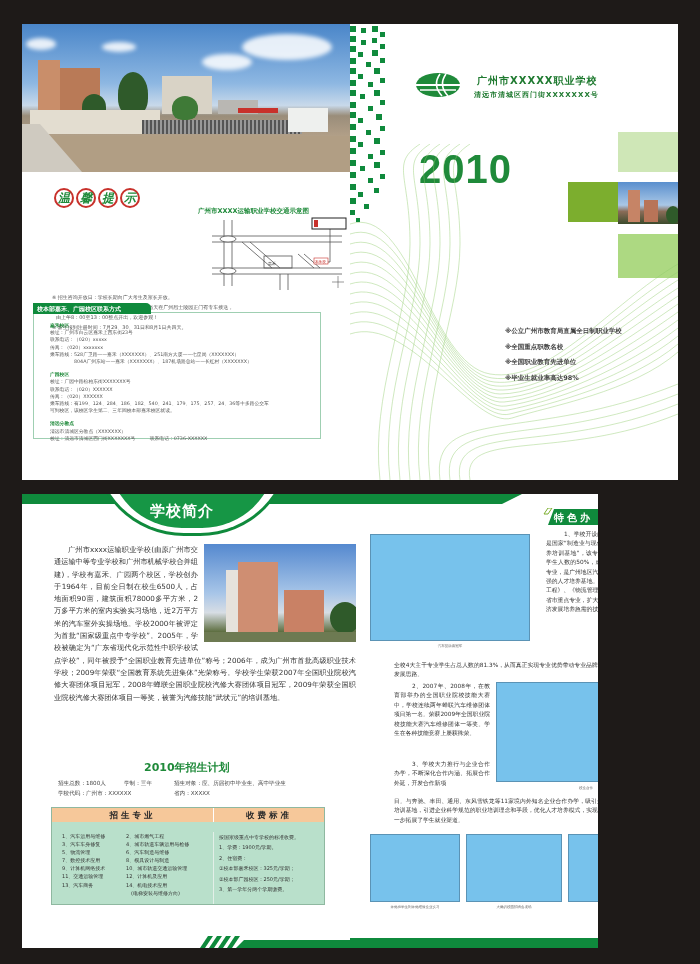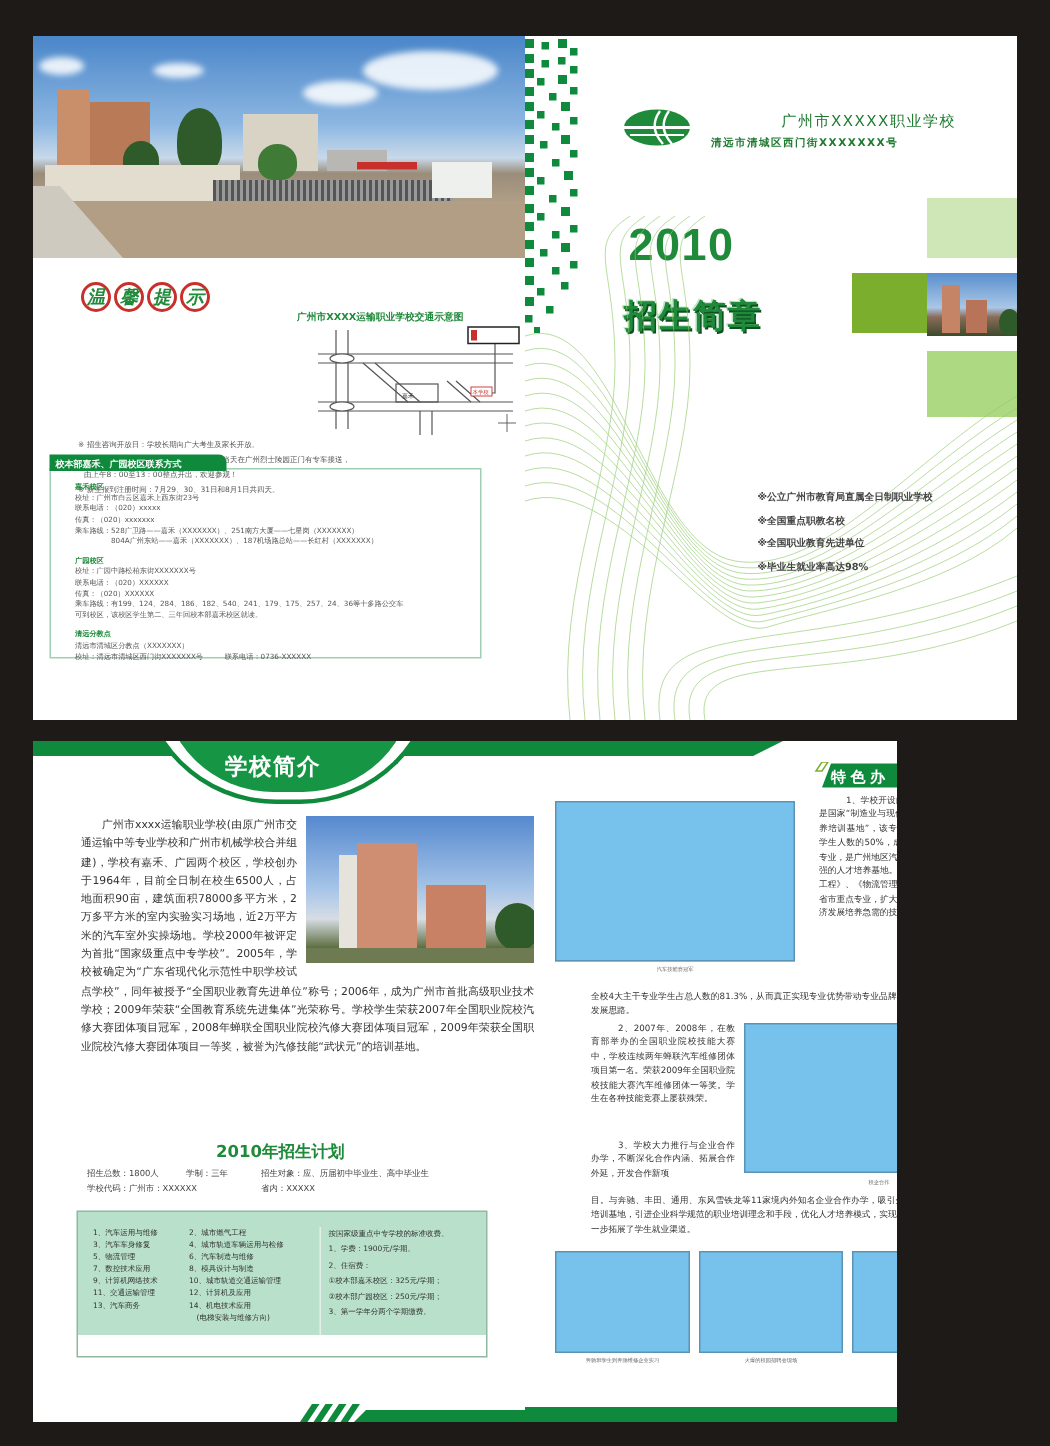--- a/index.html
+++ b/index.html
@@ -30,23 +30,23 @@
 
   .contact { position: absolute; left: 11px; top: 288px; width: 288px; height: 127px; border: 1px solid #9fcfb2; }
   .contact-tab { position: absolute; left: -1px; top: -10px; height: 11px; width: 118px; background: #0f8a3c; color: #fff; font-size: 6px; font-weight: bold; padding: 2px 4px; border-radius: 0 5px 0 0; }
   .campus { font-size: 4.8px; line-height: 7.2px; color: #555; padding-left: 16px; }
   .campus .nm { color: #1f8a3a; font-weight: bold; }
   .campus-block { margin-top: 6px; }
 
   
   .dots { position: absolute; left: 328px; top: 0; width: 36px; height: 200px; }
   .logo { position: absolute; left: 392px; top: 48px; width: 48px; height: 26px; }
-  .school1 { position: absolute; left: 455px; top: 50px; font-size: 10px; color: #1f7a30; font-weight: normal; letter-spacing: 1px; margin-left: 44px; }
+  .school1 { position: absolute; left: 455px; top: 50px; font-size: 10px; color: #1f7a30; font-weight: bold; letter-spacing: 1px; }
   .school2 { position: absolute; left: 452px; top: 66px; font-size: 7px; color: #1f7a30; font-weight: bold; letter-spacing: 1px; }
-  .year { position: absolute; left: 397px; top: 123px; font-size: 30px; font-weight: bold; color: #1f8a3a; font-family: "Liberation Sans", sans-serif; letter-spacing: 1px; }
+  .year { position: absolute; left: 397px; top: 123px; font-size: 40px; font-weight: bold; color: #1f8a3a; font-family: "Liberation Sans", sans-serif; letter-spacing: 1px; }
   .brochure { position: absolute; left: 394px; top: 172px; font-size: 22px; font-weight: bold; color: #1f8a3a; letter-spacing: 1px; text-shadow: 1px 1px 0 #0d4f20, -1px -1px 0 #bfe5c7; }
   .sq { position: absolute; }
   .cover-photo { position: absolute; left: 596px; top: 158px; width: 60px; height: 42px; background: linear-gradient(180deg,#5a8fce 0%,#a9c7e6 55%,#8a6c58 70%,#3c4b2c 100%); overflow: hidden; }
   .cover-photo .b { position: absolute; background: #c68466; }
   .feat { position: absolute; left: 483px; top: 300px; font-size: 6.5px; color: #444; font-weight: bold; line-height: 15.5px; }
   .waves { position: absolute; left: 328px; top: 120px; width: 328px; height: 336px; }
 
   
   .topbar { position: absolute; left: 0; top: 0; width: 500px; height: 10px; background: #0f8a3c; clip-path: polygon(0 0,100% 0,96% 100%,0 100%); }
   .arc { position: absolute; left: 70px; top: -50px; width: 200px; height: 92px; border-radius: 0 0 100px 100px; border: 3px solid #0f8a3c; border-top: none; background: #fff; }
@@ -223,21 +223,20 @@
   <svg class="logo" viewBox="0 0 48 26">
     <ellipse cx="24" cy="13" rx="22" ry="12" fill="#1f8a3a"></ellipse>
     <path d="M2 13 H46" stroke="#fff" stroke-width="2"></path>
     <path d="M6 18 H42" stroke="#fff" stroke-width="1.4"></path>
     <path d="M26 2 Q18 13 28 24 M32 2 Q24 13 34 24" stroke="#fff" stroke-width="1.6" fill="none"></path>
   </svg>
   <div class="school1">广州市XXXXX职业学校</div>
   <div class="school2">清远市清城区西门街XXXXXXX号</div>
 
   <div class="year">2010</div>
-  <div class="brochure">招生简章</div>
 
   <div class="sq" style="left:596px;top:108px;width:60px;height:40px;background:#cfe7b7"></div>
   <div class="sq" style="left:546px;top:158px;width:60px;height:40px;background:#7cae2e"></div>
   <div class="cover-photo">
     <div class="b" style="left:10px;top:8px;width:12px;height:32px"></div>
     <div class="b" style="left:26px;top:18px;width:14px;height:22px;background:#b87458"></div>
     <div style="position:absolute;left:48px;top:24px;width:14px;height:18px;background:#2f5a2a;border-radius:50%"></div>
   </div>
   <div class="sq" style="left:596px;top:210px;width:60px;height:44px;background:#add982"></div>
 
@@ -297,20 +296,24 @@
   <div class="plan-info">
     <div>
       <span style="width:66px">招生总数：1800人</span><span style="width:50px">学制：三年</span><span>招生对象：应、历届初中毕业生、高中毕业生</span>
     </div>
     <div>
       <span style="width:116px">学校代码：广州市：XXXXXX</span><span>省内：XXXXX</span>
     </div>
   </div>
 
   <div class="plan-table">
+    <div class="hd">
+      <div style="width:162px;border-right:1px solid #fff">招生专业</div>
+      <div style="flex:1">收费标准</div>
+    </div>
     <div class="bd">
       <div class="col-major">
         <ul>
           <li>1、汽车运用与维修</li>
           <li>3、汽车车身修复</li>
           <li>5、物流管理</li>
           <li>7、数控技术应用</li>
           <li>9、计算机网络技术</li>
           <li>11、交通运输管理</li>
           <li>13、汽车商务</li>

